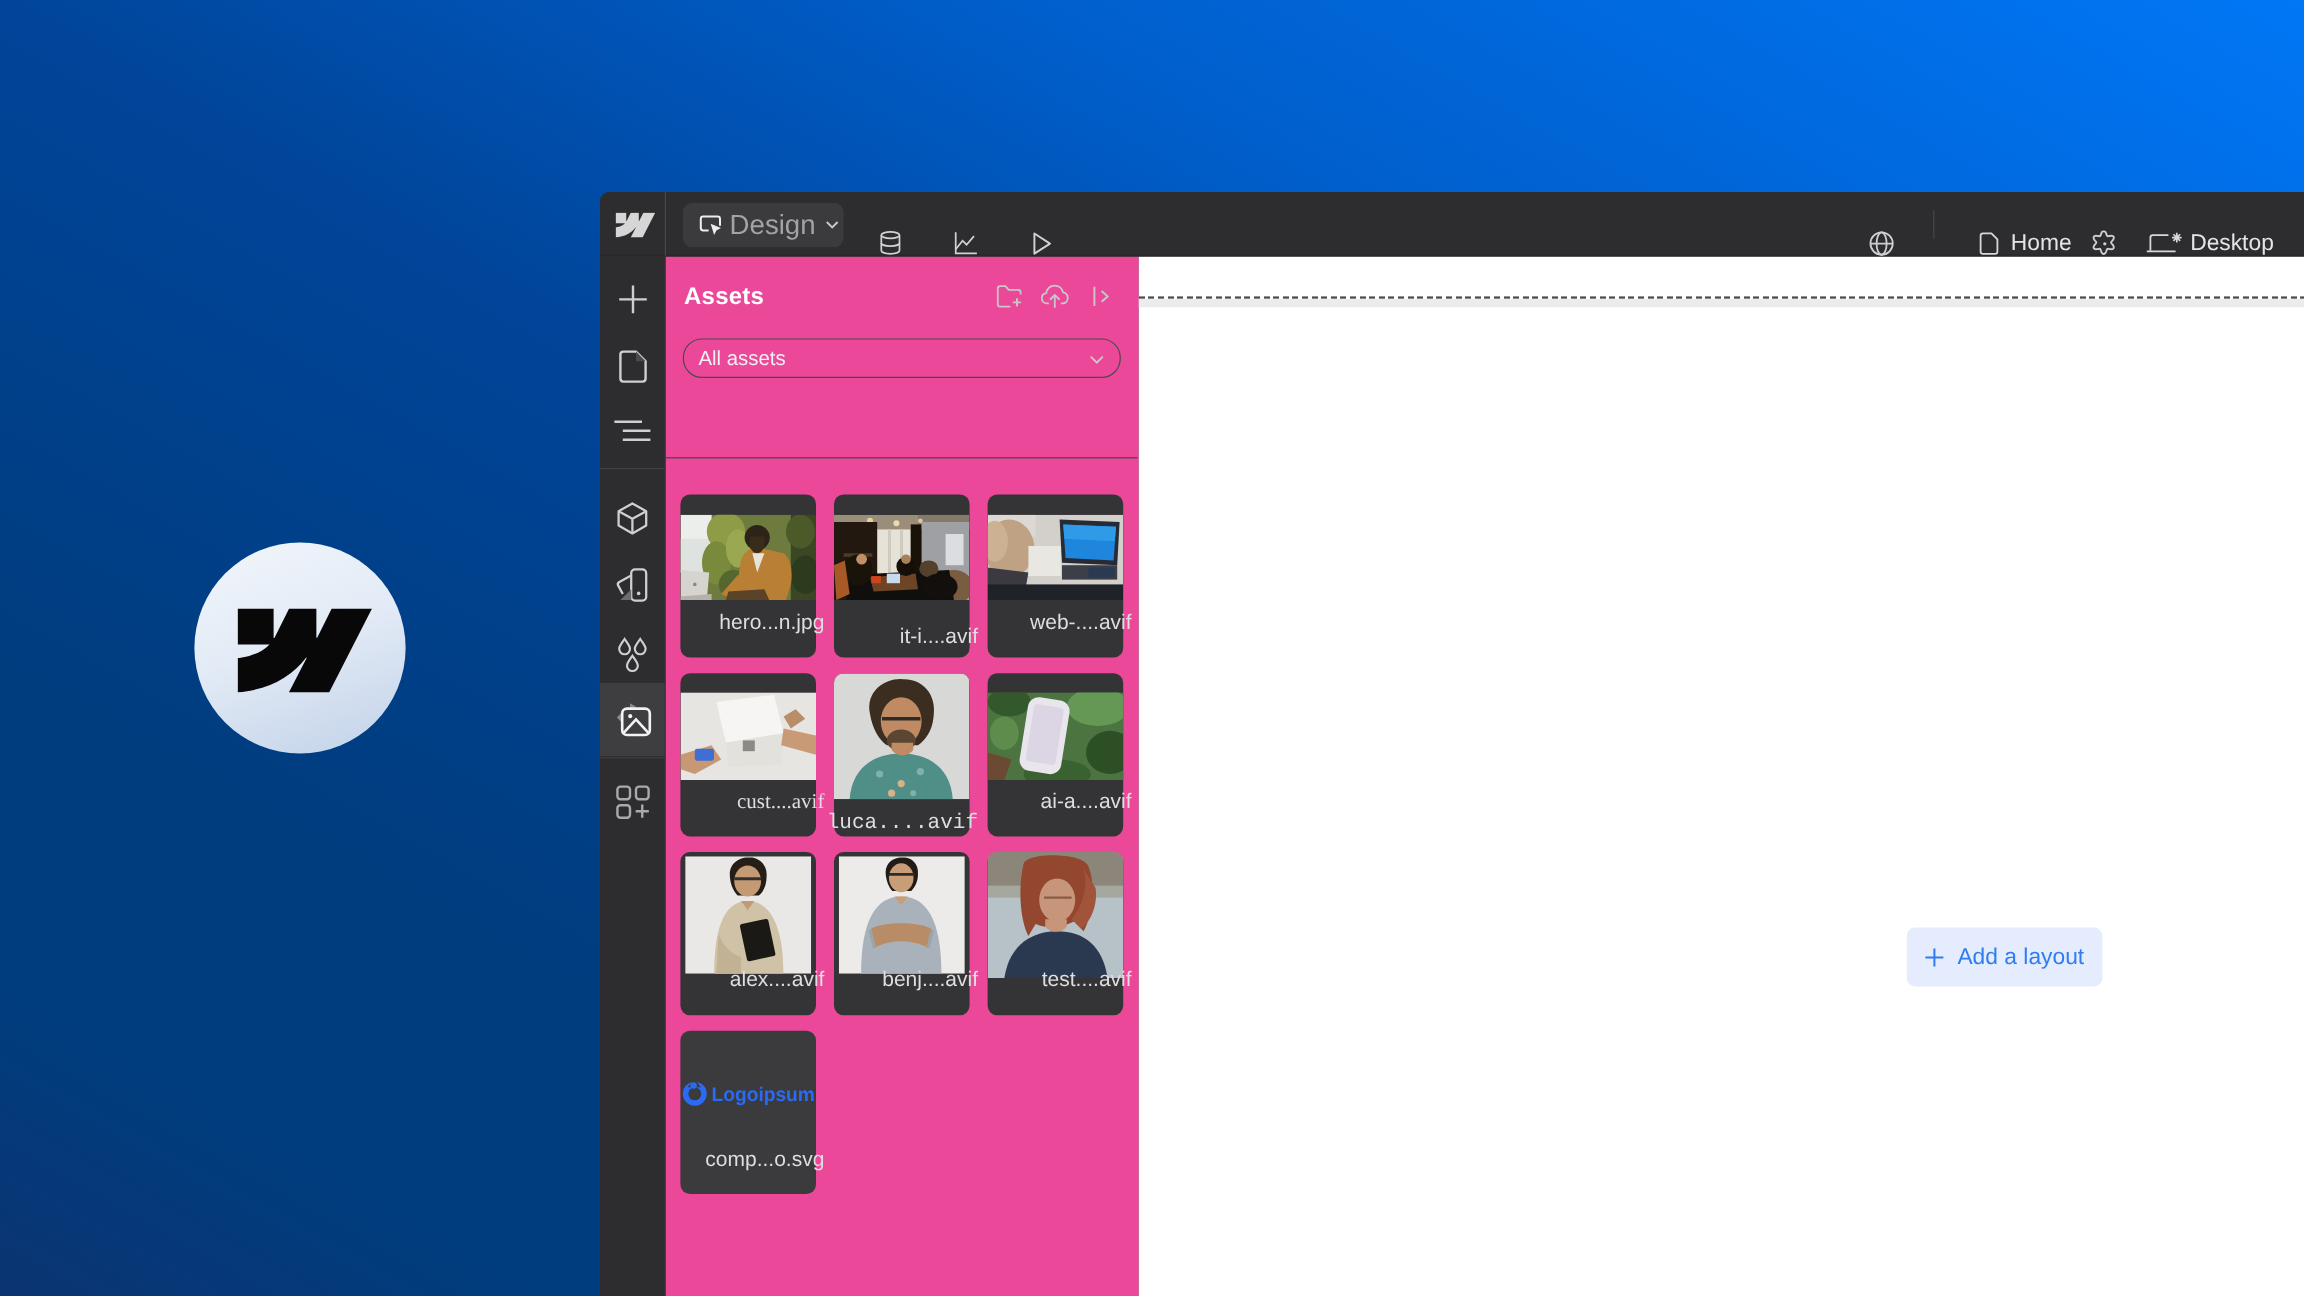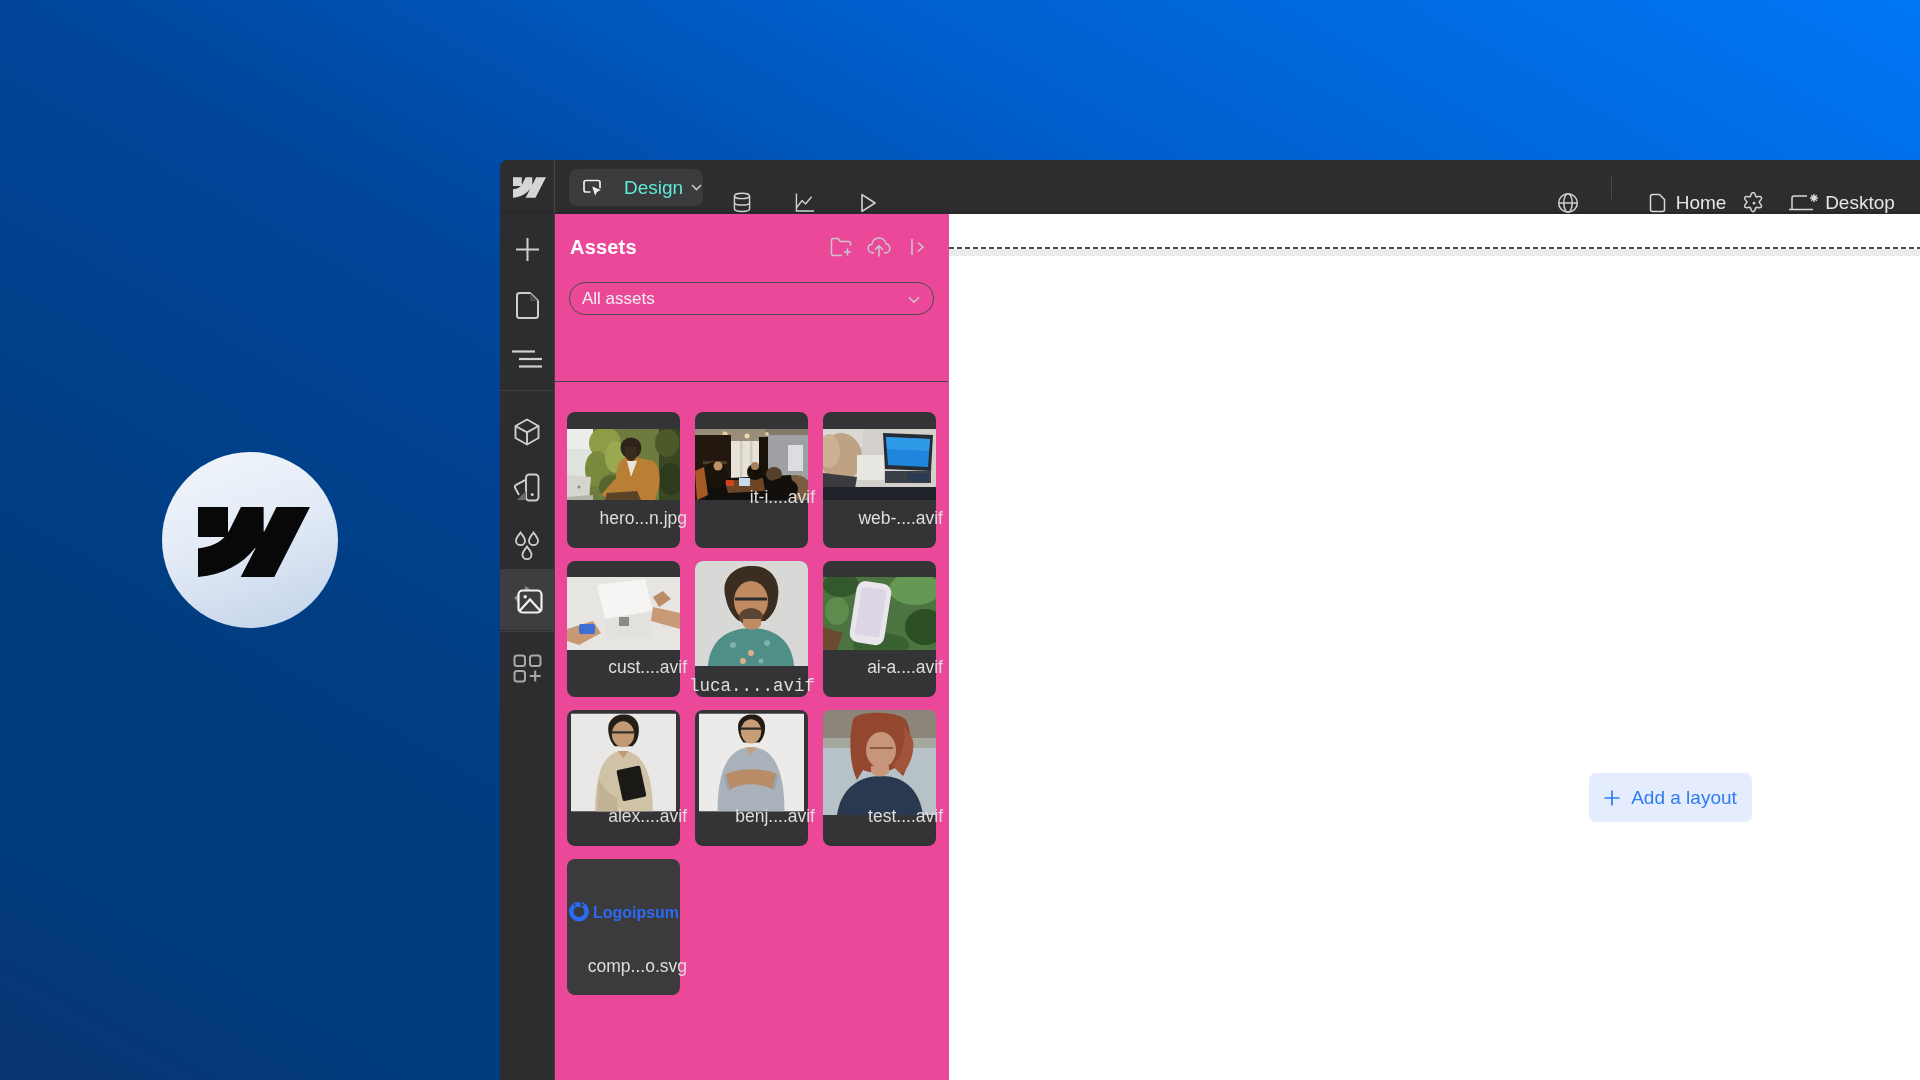--- a/index.html
+++ b/index.html
@@ -16,21 +16,21 @@
   .blob svg { position:absolute; left:36px; top:55px; }
   
   .win { left:500px; top:160px; width:1420px; height:920px;
     background:#2d2d2f; border-radius:8px 0 0 0; }
   
   .topbar { left:500px; top:160px; width:1420px; height:53px;
     background:#2d2d2f; border-radius:8px 0 0 0; border-bottom:1px solid #242426; }
   .vsep { position:absolute; width:1px; background:#48484b; }
   .designbtn { position:absolute; left:69px; top:9px; width:134px; height:37px;
     background:#3b3b3d; border-radius:8px; display:flex; align-items:center; }
-  .designbtn .txt { color:#5eead4; font-size:19px; margin-left:20px; }
+  .designbtn .txt { color:#a3a3a3; font-size:23px; margin-left:4px; }
   .tb-ic { position:absolute; top:16px; height:53px; display:flex; align-items:center; justify-content:center; }
   .tb-txt { color:#e4e4e5; font-size:19px; }
   
   .rail { left:500px; top:214px; width:55px; height:866px; background:#2d2d2f; }
   .rail .sel { position:absolute; left:0px; top:355px; width:54px; height:61px; background:#3e3e41; }
   .rail .hline { position:absolute; left:0; width:54px; height:1px; background:#404043; }
   .railsep { left:554px; top:214px; width:1px; height:866px; background:#404043; }
   .ric { position:absolute; left:0; width:54px; display:flex; align-items:center; justify-content:center; }
   
   .panel { left:555px; top:214px; width:394px; height:866px; background:#ec4899; }
@@ -294,21 +294,21 @@
       <rect x="34" y="26" width="27" height="25" fill="#e9e7e2"></rect>
       <path d="M60 4 L110 6 L108 42 L62 40 Z" fill="#262c35"></path>
       <path d="M63 8 L107 10 L105 38 L65 36 Z" fill="#1f86dd"></path>
       <path d="M63 8 L107 10 L106 22 L64 20 Z" fill="#2e9ae8"></path>
       <rect x="62" y="42" width="46" height="12" fill="#3a3f48"></rect>
       <rect x="0" y="58" width="113" height="13" fill="#20222a"></rect>
       <rect x="84" y="44" width="22" height="8" fill="#2a3a52"></rect>
     </svg>
   </div>
   <div class="lbl" style="left:560px;top:508px;">hero...n.jpg</div>
-  <div class="lbl" style="left:688px;top:487px;">it-i....avif</div>
+  <div class="lbl" style="left:688px;top:520px;">it-i....avif</div>
   <div class="lbl" style="left:816px;top:508px;">web-....avif</div>
 
   <div class="abs tile" style="left:567px;top:541px;">
     <svg style="left:0;top:16px" width="113" height="73" viewBox="0 0 113 73">
       <rect width="113" height="73" fill="#e7e5e1"></rect>
       <path d="M30 8 L78 2 L86 34 L38 42 Z" fill="#f6f5f3"></path>
       <path d="M38 42 L86 34 L84 60 L40 62 Z" fill="#e3e1dc"></path>
       <rect x="52" y="40" width="10" height="9" fill="#8a8a86"></rect>
       <path d="M0 52 L26 44 L34 56 L12 68 L0 64 Z" fill="#c79873"></path>
       <rect x="12" y="47" width="16" height="10" rx="2" fill="#3f6ed4"></rect>
@@ -338,21 +338,21 @@
       <ellipse cx="92" cy="12" rx="26" ry="16" fill="#659755"></ellipse>
       <ellipse cx="18" cy="8" rx="18" ry="12" fill="#33582b"></ellipse>
       <ellipse cx="102" cy="50" rx="20" ry="18" fill="#2c4f26"></ellipse>
       <ellipse cx="58" cy="68" rx="28" ry="12" fill="#3a6230"></ellipse>
       <ellipse cx="14" cy="34" rx="12" ry="14" fill="#5d8c4c"></ellipse>
       <rect x="30" y="5" width="35" height="62" rx="9" fill="#e9e5ec" transform="rotate(9 47 36)"></rect>
       <rect x="35" y="11" width="25" height="48" rx="3" fill="#dcd5e3" transform="rotate(9 47 36)"></rect>
       <path d="M0 50 L20 56 L14 73 L0 73 Z" fill="#6b4a33"></path>
     </svg>
   </div>
-  <div class="lbl" style="left:560px;top:657px;">cust....avif</div>
+  <div class="lbl" style="left:560px;top:657px;font-family:Liberation Serif, serif;">cust....avif</div>
   <div class="lbl" style="left:688px;top:676px;font-family:Liberation Mono, monospace;">luca....avif</div>
   <div class="lbl" style="left:816px;top:657px;">ai-a....avif</div>
 
   <div class="abs tile" style="left:567px;top:690px;">
     <svg style="left:4px;top:0" width="105" height="105" viewBox="0 0 113 105">
       <rect width="113" height="105" fill="#e9e8e6"></rect>
       <path d="M40 16 C40 4 52 0 57 1 C64 0 74 6 73 18 C73 26 70 32 66 35 L47 35 C43 31 40 24 40 16 Z" fill="#241e16"></path>
       <ellipse cx="56" cy="22" rx="12" ry="14" fill="#c49a74"></ellipse>
       <path d="M44 20 H68" stroke="#33302c" stroke-width="2.5"></path>
       <path d="M26 105 C26 58 38 40 56 40 C74 40 88 58 88 105 Z" fill="#cfc2a6"></path>

